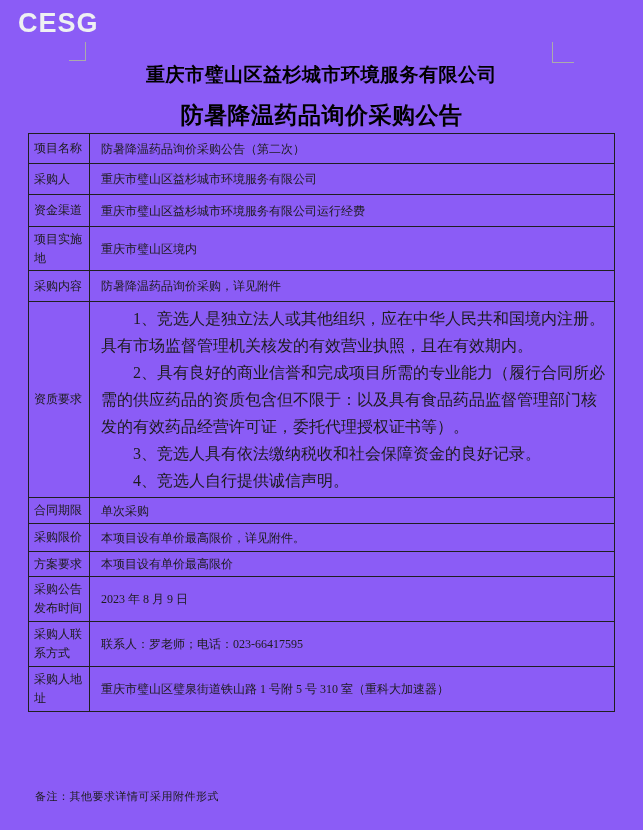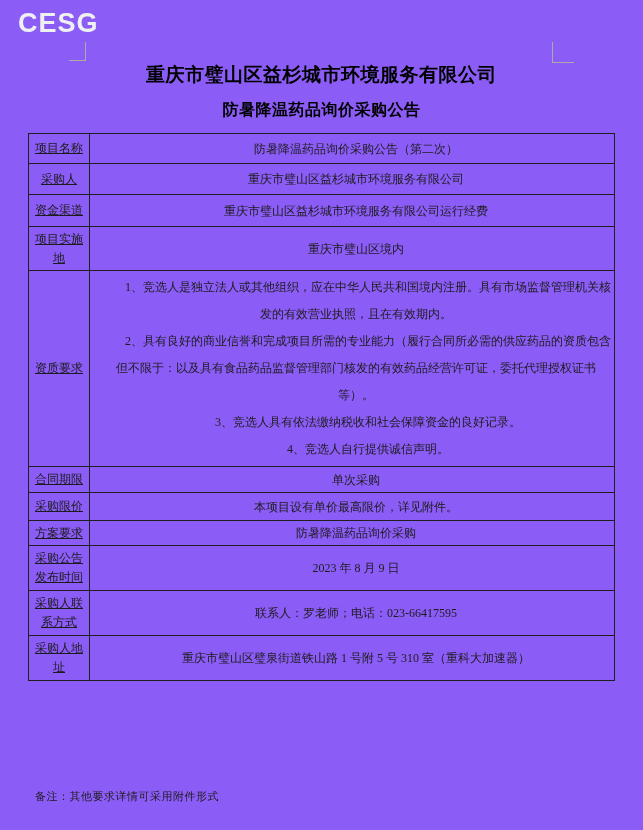--- a/index.html
+++ b/index.html
@@ -15,36 +15,36 @@
   .crop-mark.tl{left:69px;top:42px;width:16px;height:18px;
     border-right:1px solid #ababab;border-bottom:1px solid #ababab;}
   .crop-mark.tr{left:552px;top:42px;width:21px;height:20px;
     border-left:1px solid #ababab;border-bottom:1px solid #ababab;}
   .doc-title{
     position:absolute;left:0;top:62px;width:100%;text-align:center;
     font-size:19px;font-weight:bold;color:#000;letter-spacing:0.5px;margin:0;
   }
   .doc-subtitle{
     position:absolute;left:0;top:100px;width:100%;text-align:center;
-    font-size:16px;font-weight:bold;color:#000;letter-spacing:0.5px;margin:0;
+    font-size:23px;font-weight:bold;color:#000;letter-spacing:0.5px;margin:0;
   }
   table.notice{
     position:absolute;left:28px;top:133px;width:587px;
     border-collapse:collapse;table-layout:fixed;
   }
   table.notice td{
     border:1px solid #1f1f1f;font-size:12px;vertical-align:middle;
     overflow:hidden;
   }
   td.lbl{
     width:61px;padding:2px 5px;line-height:19px;word-break:break-all;
-    text-align:center;color:#1c1c1c;text-decoration:underline;
+    text-align:left;color:#1c1c1c;
   }
-  td.val{padding:2px 3px 2px 11px;line-height:18px;color:#1c1c1c;text-align:center;}
-  td.val p{margin:0;text-indent:2em;line-height:27px;font-size:12px;}
+  td.val{padding:2px 3px 2px 11px;line-height:18px;color:#1c1c1c;}
+  td.val p{margin:0;text-indent:2em;line-height:27px;font-size:16px;}
   tr.r0{height:30px;} tr.r1{height:31px;} tr.r2{height:32px;}
   tr.r3{height:44px;} tr.r4{height:31px;} tr.r5{height:196px;}
   tr.r6{height:26px;margin-top:21px;} tr.r7{height:28px;margin-top:30px;} tr.r8{height:25px;padding-left:30px;}
   tr.r9{height:23px;} tr.r10{height:45px;} tr.r11{height:48px;}
   tr.r12{height:45px;} tr.r13{height:45px;}
   .footnote{
     position:absolute;left:35px;top:789px;font-size:11px;color:#1c1c1c;letter-spacing:0.5px;
   }
 </style>
 </head>
@@ -74,40 +74,44 @@
         <td class="val">重庆市璧山区益杉城市环境服务有限公司</td>
       </tr>
       <tr class="r2">
         <td class="lbl">资金渠道</td>
         <td class="val">重庆市璧山区益杉城市环境服务有限公司运行经费</td>
       </tr>
       <tr class="r3">
         <td class="lbl">项目实施地</td>
         <td class="val">重庆市璧山区境内</td>
       </tr>
+      <tr class="r4">
+        <td class="lbl">采购内容</td>
+        <td class="val">防暑降温药品询价采购，详见附件</td>
+      </tr>
       <tr class="r5">
         <td class="lbl">资质要求</td>
         <td class="val">
           <p>1、竞选人是独立法人或其他组织，应在中华人民共和国境内注册。具有市场监督管理机关核发的有效营业执照，且在有效期内。</p>
           <p>2、具有良好的商业信誉和完成项目所需的专业能力（履行合同所必需的供应药品的资质包含但不限于：以及具有食品药品监督管理部门核发的有效药品经营许可证，委托代理授权证书等）。</p>
           <p>3、竞选人具有依法缴纳税收和社会保障资金的良好记录。</p>
           <p>4、竞选人自行提供诚信声明。</p>
         </td>
       </tr>
       <tr class="r6">
         <td class="lbl">合同期限</td>
         <td class="val">单次采购</td>
       </tr>
       <tr class="r7">
         <td class="lbl">采购限价</td>
         <td class="val">本项目设有单价最高限价，详见附件。</td>
       </tr>
       <tr class="r8">
         <td class="lbl">方案要求</td>
-        <td class="val">防暑降温药品询价采购</td>
+        <td class="val">本项目设有单价最高限价</td>
       </tr>
       <tr class="r10">
         <td class="lbl">采购公告发布时间</td>
         <td class="val">2023 年 8 月 9 日</td>
       </tr>
       <tr class="r12">
         <td class="lbl">采购人联系方式</td>
         <td class="val">联系人：罗老师；电话：023-66417595</td>
       </tr>
       <tr class="r13">

